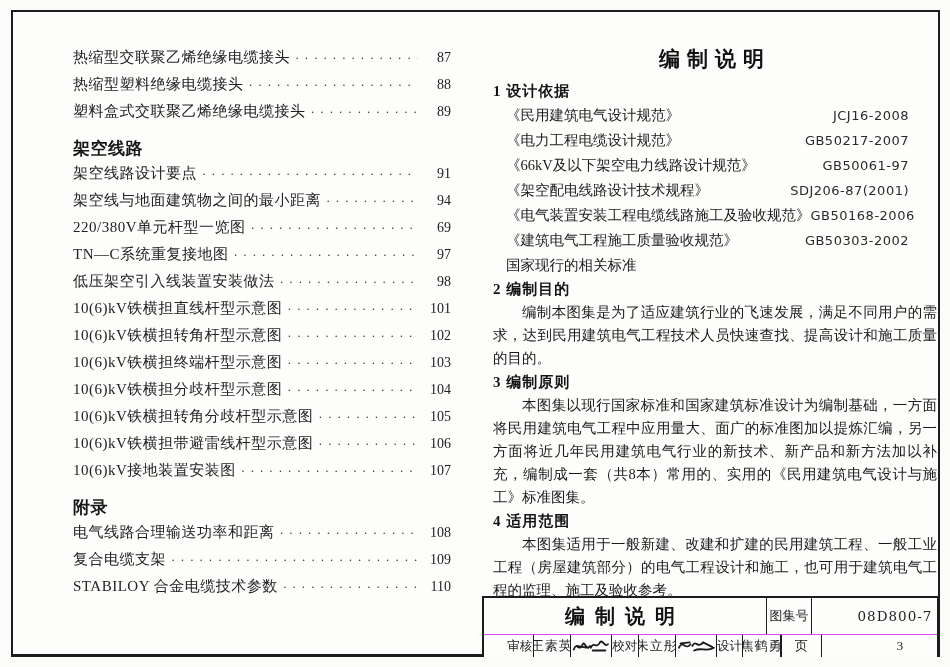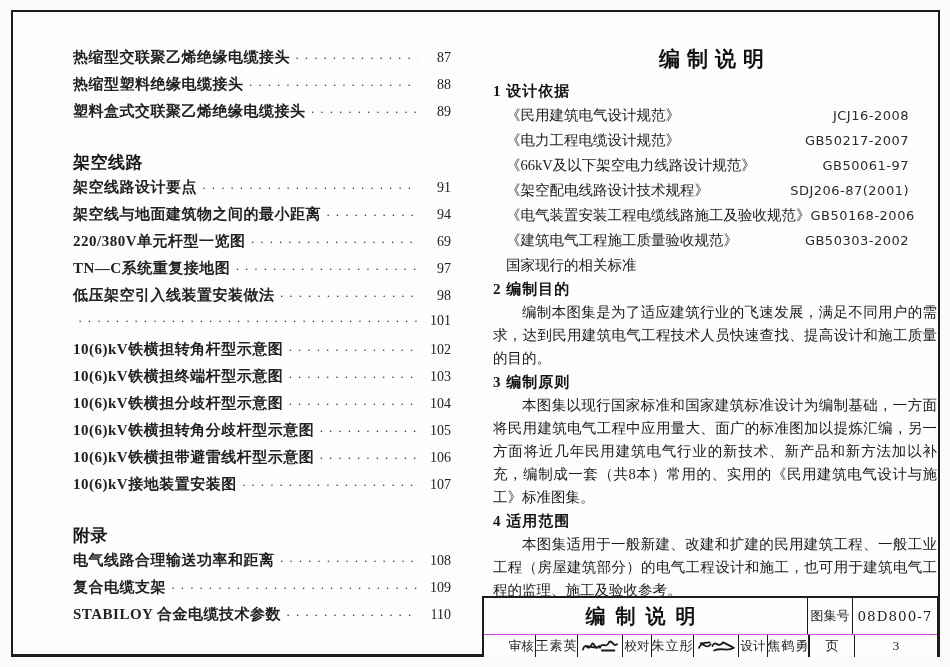--- a/index.html
+++ b/index.html
@@ -27,42 +27,42 @@
     width: 378px;
   }
   .toc-line {
     display: flex;
     align-items: baseline;
     height: 27px;
     font-size: 15px;
     color: #222;
     white-space: nowrap;
   }
-  .toc-label { flex: none; letter-spacing: 0.5px; font-weight: bold; }
+  .toc-label { flex: none; letter-spacing: 0.5px; }
   .toc-dots {
     flex: 1 1 auto;
     overflow: hidden;
     white-space: nowrap;
     margin: 0 5px;
     color: #3a3a3a;
     font-size: 13px;
     letter-spacing: 5px;
   }
   .toc-dots::after {
     content: "····································································";
   }
   .toc-page {
     flex: none;
     min-width: 28px;
     text-align: right;
     font-size: 14px;
   }
   .toc-section {
     height: 31px;
-    margin-top: 18px;
+    margin-top: 4px;
     font-size: 17px;
     font-weight: bold;
     letter-spacing: 1px;
     color: #171717;
     align-items: center;
   }
 
   
   .notes {
     position: absolute;
@@ -122,21 +122,21 @@
   .tb-row-1 { height: 36px; }
   .tb-row-2 { flex: 1; border-top: 1px solid #d946ef; padding-left: 23px; }
   .tb-cell {
     display: flex;
     align-items: center;
     justify-content: center;
     border-right: 1px solid #1c1c1c;
     overflow: hidden;
     white-space: nowrap;
   }
-  .tb-cell:last-child { border-right: none; }
+  .tb-cell:last-child { border-right: none; margin-left: 41px; }
   .tb-doc-title {
     flex: 1;
     font-size: 20px;
     font-weight: bold;
     letter-spacing: 10px;
     color: #111;
   }
   .tb-atlas-label { width: 45px; font-size: 13px; }
   .tb-atlas-no {
     width: 84px;
@@ -195,20 +195,21 @@
       <span class="toc-label">TN—C系统重复接地图</span>
       <span class="toc-dots"></span>
       <span class="toc-page">97</span>
     </div>
   <div class="toc-line">
       <span class="toc-label">低压架空引入线装置安装做法</span>
       <span class="toc-dots"></span>
       <span class="toc-page">98</span>
     </div>
   <div class="toc-line">
+      <span class="toc-label">10(6)kV铁横担直线杆型示意图</span>
       <span class="toc-dots"></span>
       <span class="toc-page">101</span>
     </div>
   <div class="toc-line">
       <span class="toc-label">10(6)kV铁横担转角杆型示意图</span>
       <span class="toc-dots"></span>
       <span class="toc-page">102</span>
     </div>
   <div class="toc-line">
       <span class="toc-label">10(6)kV铁横担终端杆型示意图</span>

